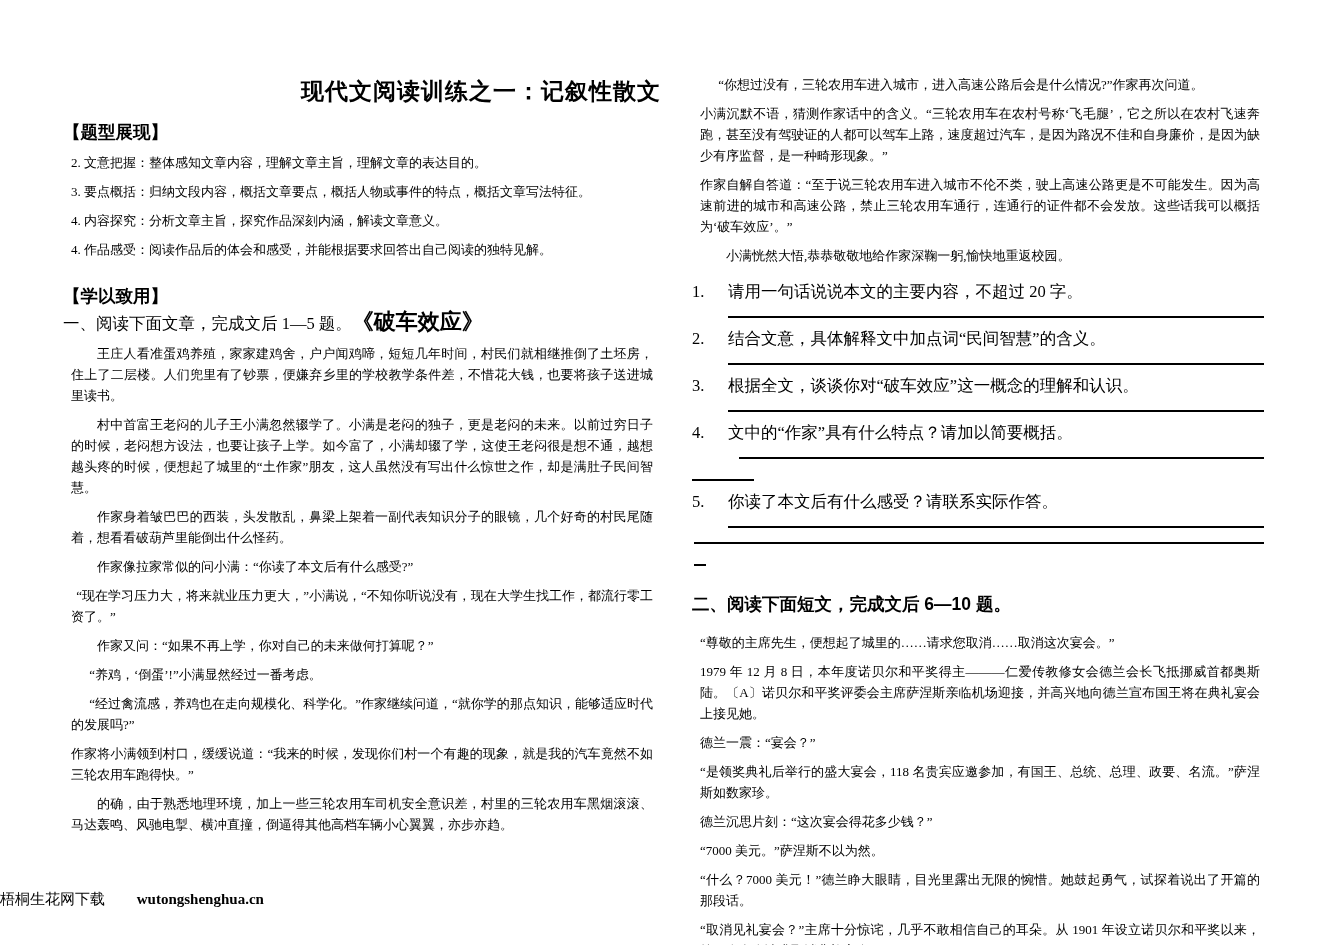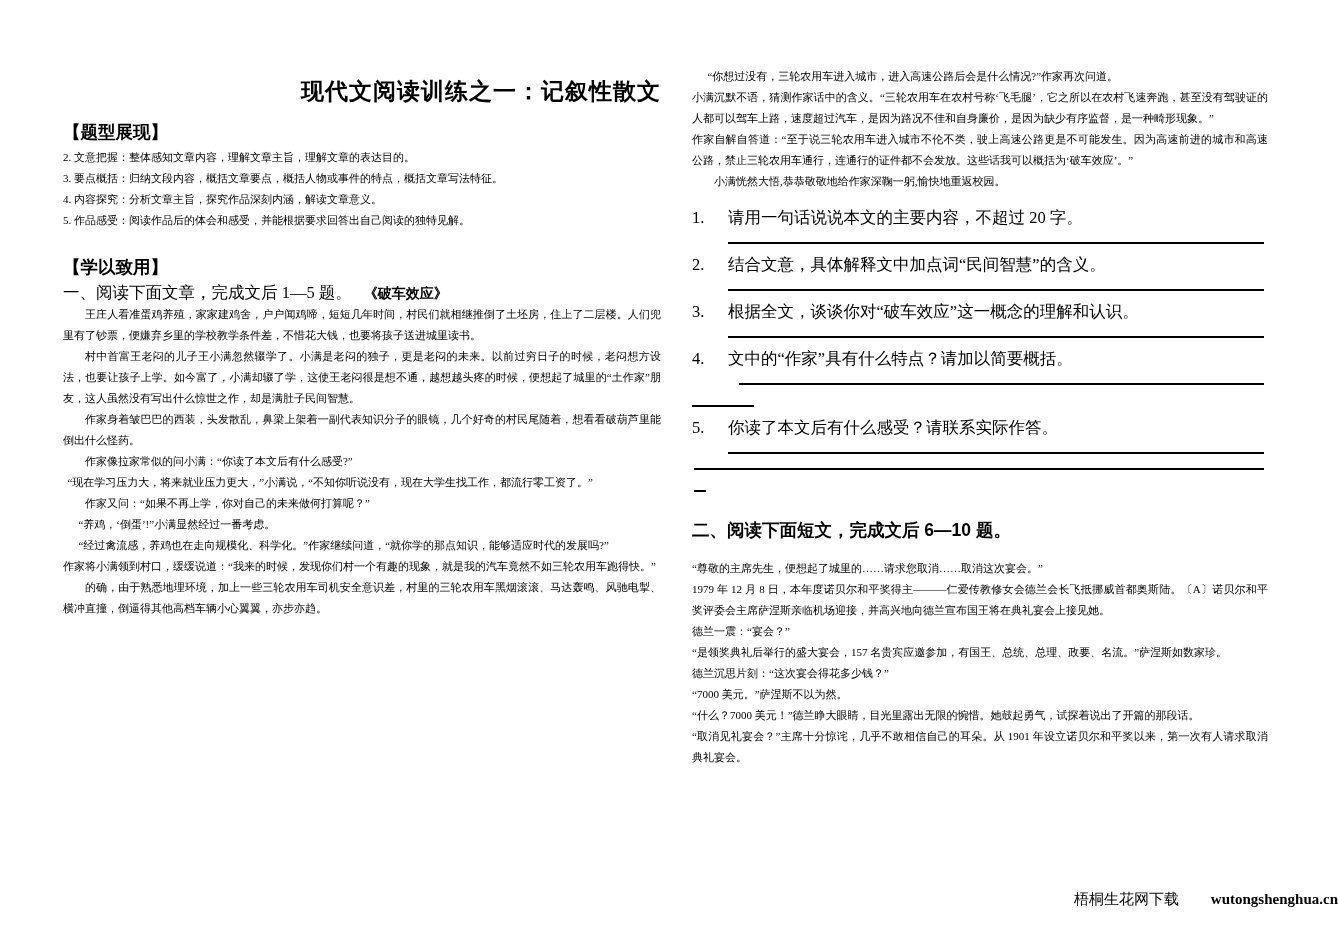--- a/index.html
+++ b/index.html
@@ -13,64 +13,64 @@
   .col-right{left:692px;top:66px;width:576px;}
   .doc-title{
     font-family:"Liberation Sans","DejaVu Sans",sans-serif;
     font-weight:700;font-size:23px;text-align:right;
     margin:0 0 13px 0;letter-spacing:1px;
   }
   .sec-head{
     font-family:"Liberation Sans","DejaVu Sans",sans-serif;
     font-weight:700;font-size:17.5px;margin:8px 0 3px 0;
   }
-  p{margin:0;font-size:11px;line-height:21px;text-align:justify;}
+  p{margin:8px;font-size:13px;line-height:21px;text-align:justify;}
   .ind2{text-indent:2em;}
   .ind15{text-indent:1.4em;}
   .ind05{text-indent:0.4em;}
   .ind0{text-indent:0;}
   .intro-line{font-size:16.5px;line-height:22px;margin:0;}
   .story-title-bold{
     font-family:"Liberation Sans","DejaVu Sans",sans-serif;
-    font-weight:700;font-size:14px;margin-left:12px;
+    font-weight:700;font-size:22px;
   }
   .gap-before-practice{margin-top:24px;}
   .questions{margin-top:15px;}
   .q-row{display:flex;font-size:16.5px;line-height:21px;margin-top:10px;}
   .q-num{width:36px;flex-shrink:0;}
   .answer-line{
     border-bottom:2px solid #000;height:0;
     margin:14px 4px 0 36px;
   }
   .answer-line.q4{margin-left:47px;}
   .answer-line.short{width:62px;margin:20px 0 0 0;}
   .answer-line.full{margin-left:2px;}
   .stray-dash{width:12px;border-bottom:2px solid #000;height:0;margin:20px 0 0 2px;}
   .sec2-head{
     font-family:"Liberation Sans","DejaVu Sans",sans-serif;
     font-weight:700;font-size:17.5px;margin:26px 0 16px 0;
   }
   .footer{
-    position:absolute;left:0;top:890px;width:1338px;text-align:right;
+    position:absolute;left:0;top:890px;width:1338px;text-align:left;
     font-size:15px;
   }
   .footer .name{margin-right:28px;}
   .footer .url{font-weight:700;font-family:"Liberation Serif","DejaVu Serif",serif;}
 </style>
 </head>
 <body>
 
 <div class="col col-left">
   <h1 class="doc-title">现代文阅读训练之一：记叙性散文</h1>
 
   <h2 class="sec-head">【题型展现】</h2>
   <p class="ind0">2. 文意把握：整体感知文章内容，理解文章主旨，理解文章的表达目的。</p>
   <p class="ind0">3. 要点概括：归纳文段内容，概括文章要点，概括人物或事件的特点，概括文章写法特征。</p>
   <p class="ind0">4. 内容探究：分析文章主旨，探究作品深刻内涵，解读文章意义。</p>
-  <p class="ind0">5. 作品感受：阅读作品后的体会和感受，并能根据要求回答出自己阅读的独特见解。</p>
+  <p class="ind0">4. 作品感受：阅读作品后的体会和感受，并能根据要求回答出自己阅读的独特见解。</p>
 
   <h2 class="sec-head gap-before-practice">【学以致用】</h2>
   <p class="intro-line"><span>一、阅读下面文章，完成文后 1—5 题。</span><span class="story-title-bold">《破车效应》</span></p>
 
   <p class="ind2">王庄人看准蛋鸡养殖，家家建鸡舍，户户闻鸡啼，短短几年时间，村民们就相继推倒了土坯房，住上了二层楼。人们兜里有了钞票，便嫌弃乡里的学校教学条件差，不惜花大钱，也要将孩子送进城里读书。</p>
   <p class="ind2">村中首富王老闷的儿子王小满忽然辍学了。小满是老闷的独子，更是老闷的未来。以前过穷日子的时候，老闷想方设法，也要让孩子上学。如今富了，小满却辍了学，这使王老闷很是想不通，越想越头疼的时候，便想起了城里的“土作家”朋友，这人虽然没有写出什么惊世之作，却是满肚子民间智慧。</p>
   <p class="ind2">作家身着皱巴巴的西装，头发散乱，鼻梁上架着一副代表知识分子的眼镜，几个好奇的村民尾随着，想看看破葫芦里能倒出什么怪药。</p>
   <p class="ind2">作家像拉家常似的问小满：“你读了本文后有什么感受?”</p>
   <p class="ind05">“现在学习压力大，将来就业压力更大，”小满说，“不知你听说没有，现在大学生找工作，都流行零工资了。”</p>
   <p class="ind2">作家又问：“如果不再上学，你对自己的未来做何打算呢？”</p>
@@ -119,21 +119,21 @@
     <div class="answer-line"></div>
     <div class="answer-line full"></div>
     <div class="stray-dash"></div>
   </div>
 
   <h2 class="sec2-head">二、阅读下面短文，完成文后 6—10 题。</h2>
 
   <p class="ind0">“尊敬的主席先生，便想起了城里的……请求您取消……取消这次宴会。”</p>
   <p class="ind0">1979 年 12 月 8 日，本年度诺贝尔和平奖得主———仁爱传教修女会德兰会长飞抵挪威首都奥斯陆。〔A〕诺贝尔和平奖评委会主席萨涅斯亲临机场迎接，并高兴地向德兰宣布国王将在典礼宴会上接见她。</p>
   <p class="ind0">德兰一震：“宴会？”</p>
-  <p class="ind0">“是领奖典礼后举行的盛大宴会，157 名贵宾应邀参加，有国王、总统、总理、政要、名流。”萨涅斯如数家珍。</p>
+  <p class="ind0">“是领奖典礼后举行的盛大宴会，118 名贵宾应邀参加，有国王、总统、总理、政要、名流。”萨涅斯如数家珍。</p>
   <p class="ind0">德兰沉思片刻：“这次宴会得花多少钱？”</p>
   <p class="ind0">“7000 美元。”萨涅斯不以为然。</p>
   <p class="ind0">“什么？7000 美元！”德兰睁大眼睛，目光里露出无限的惋惜。她鼓起勇气，试探着说出了开篇的那段话。</p>
   <p class="ind0">“取消见礼宴会？”主席十分惊诧，几乎不敢相信自己的耳朵。从 1901 年设立诺贝尔和平奖以来，第一次有人请求取消典礼宴会。</p>
 </div>
 
 <div class="footer">
   <span class="name">梧桐生花网下载</span>
   <span class="url">wutongshenghua.cn</span>
 </div>

